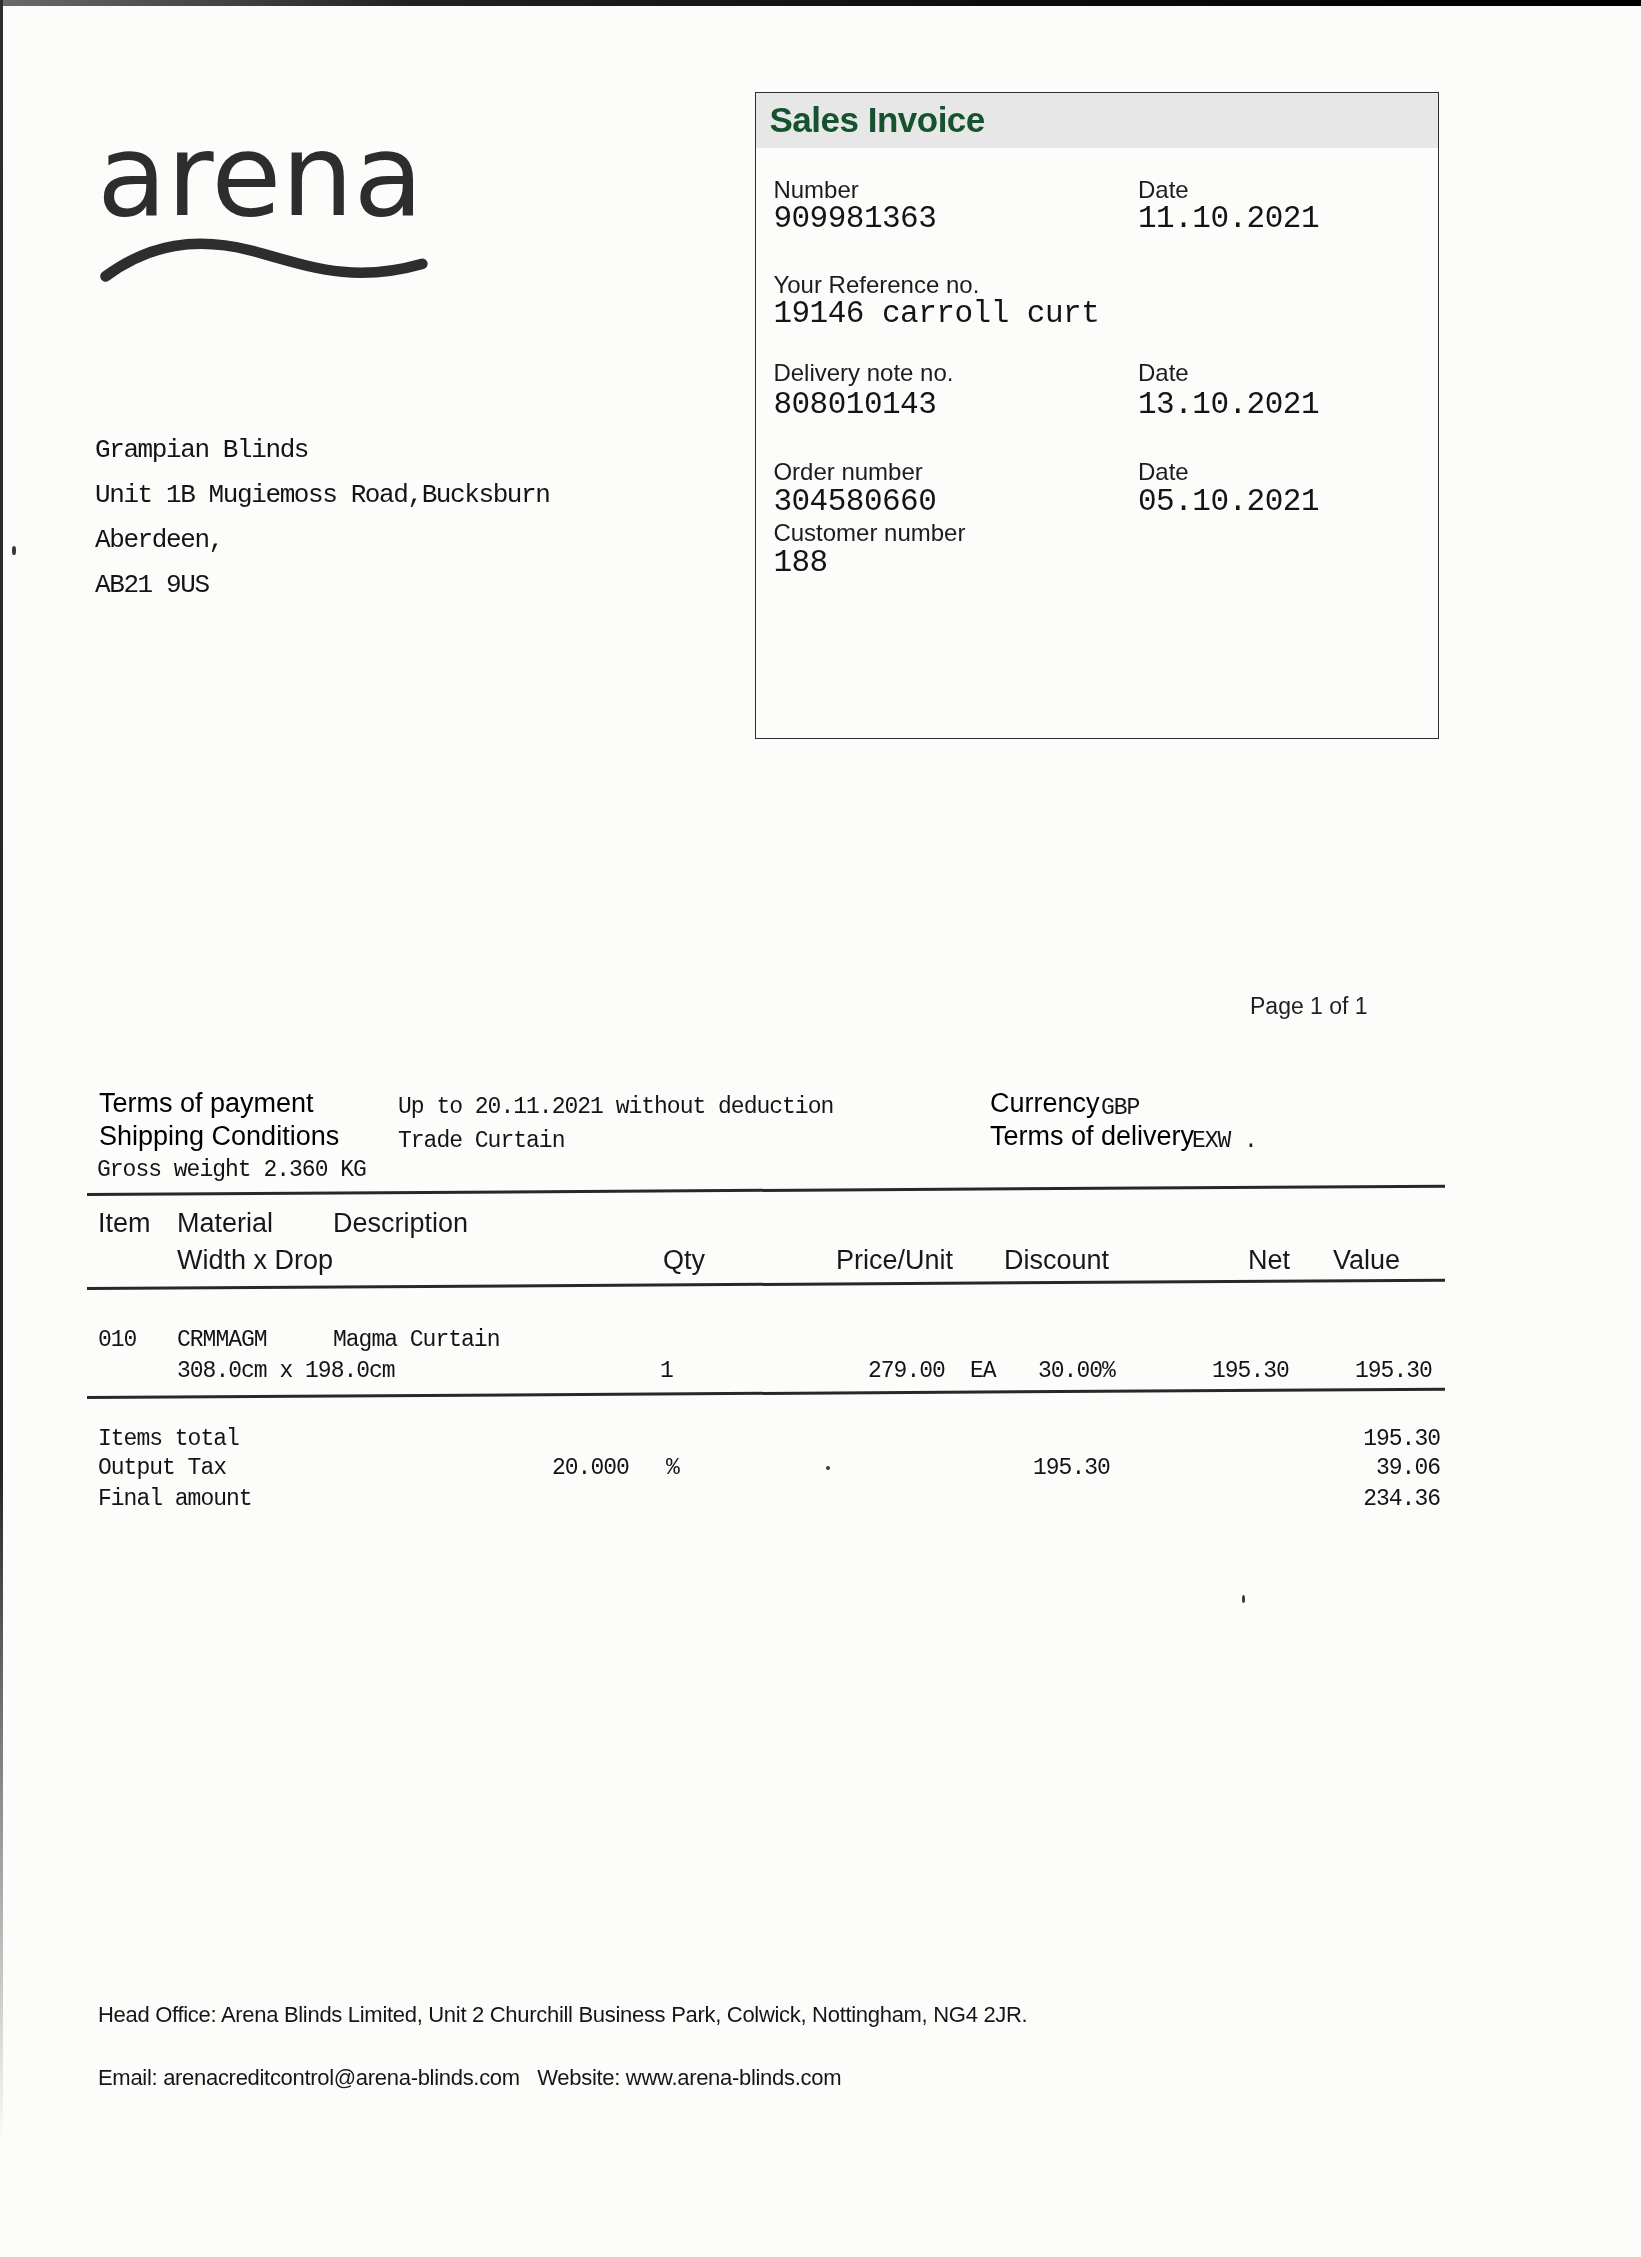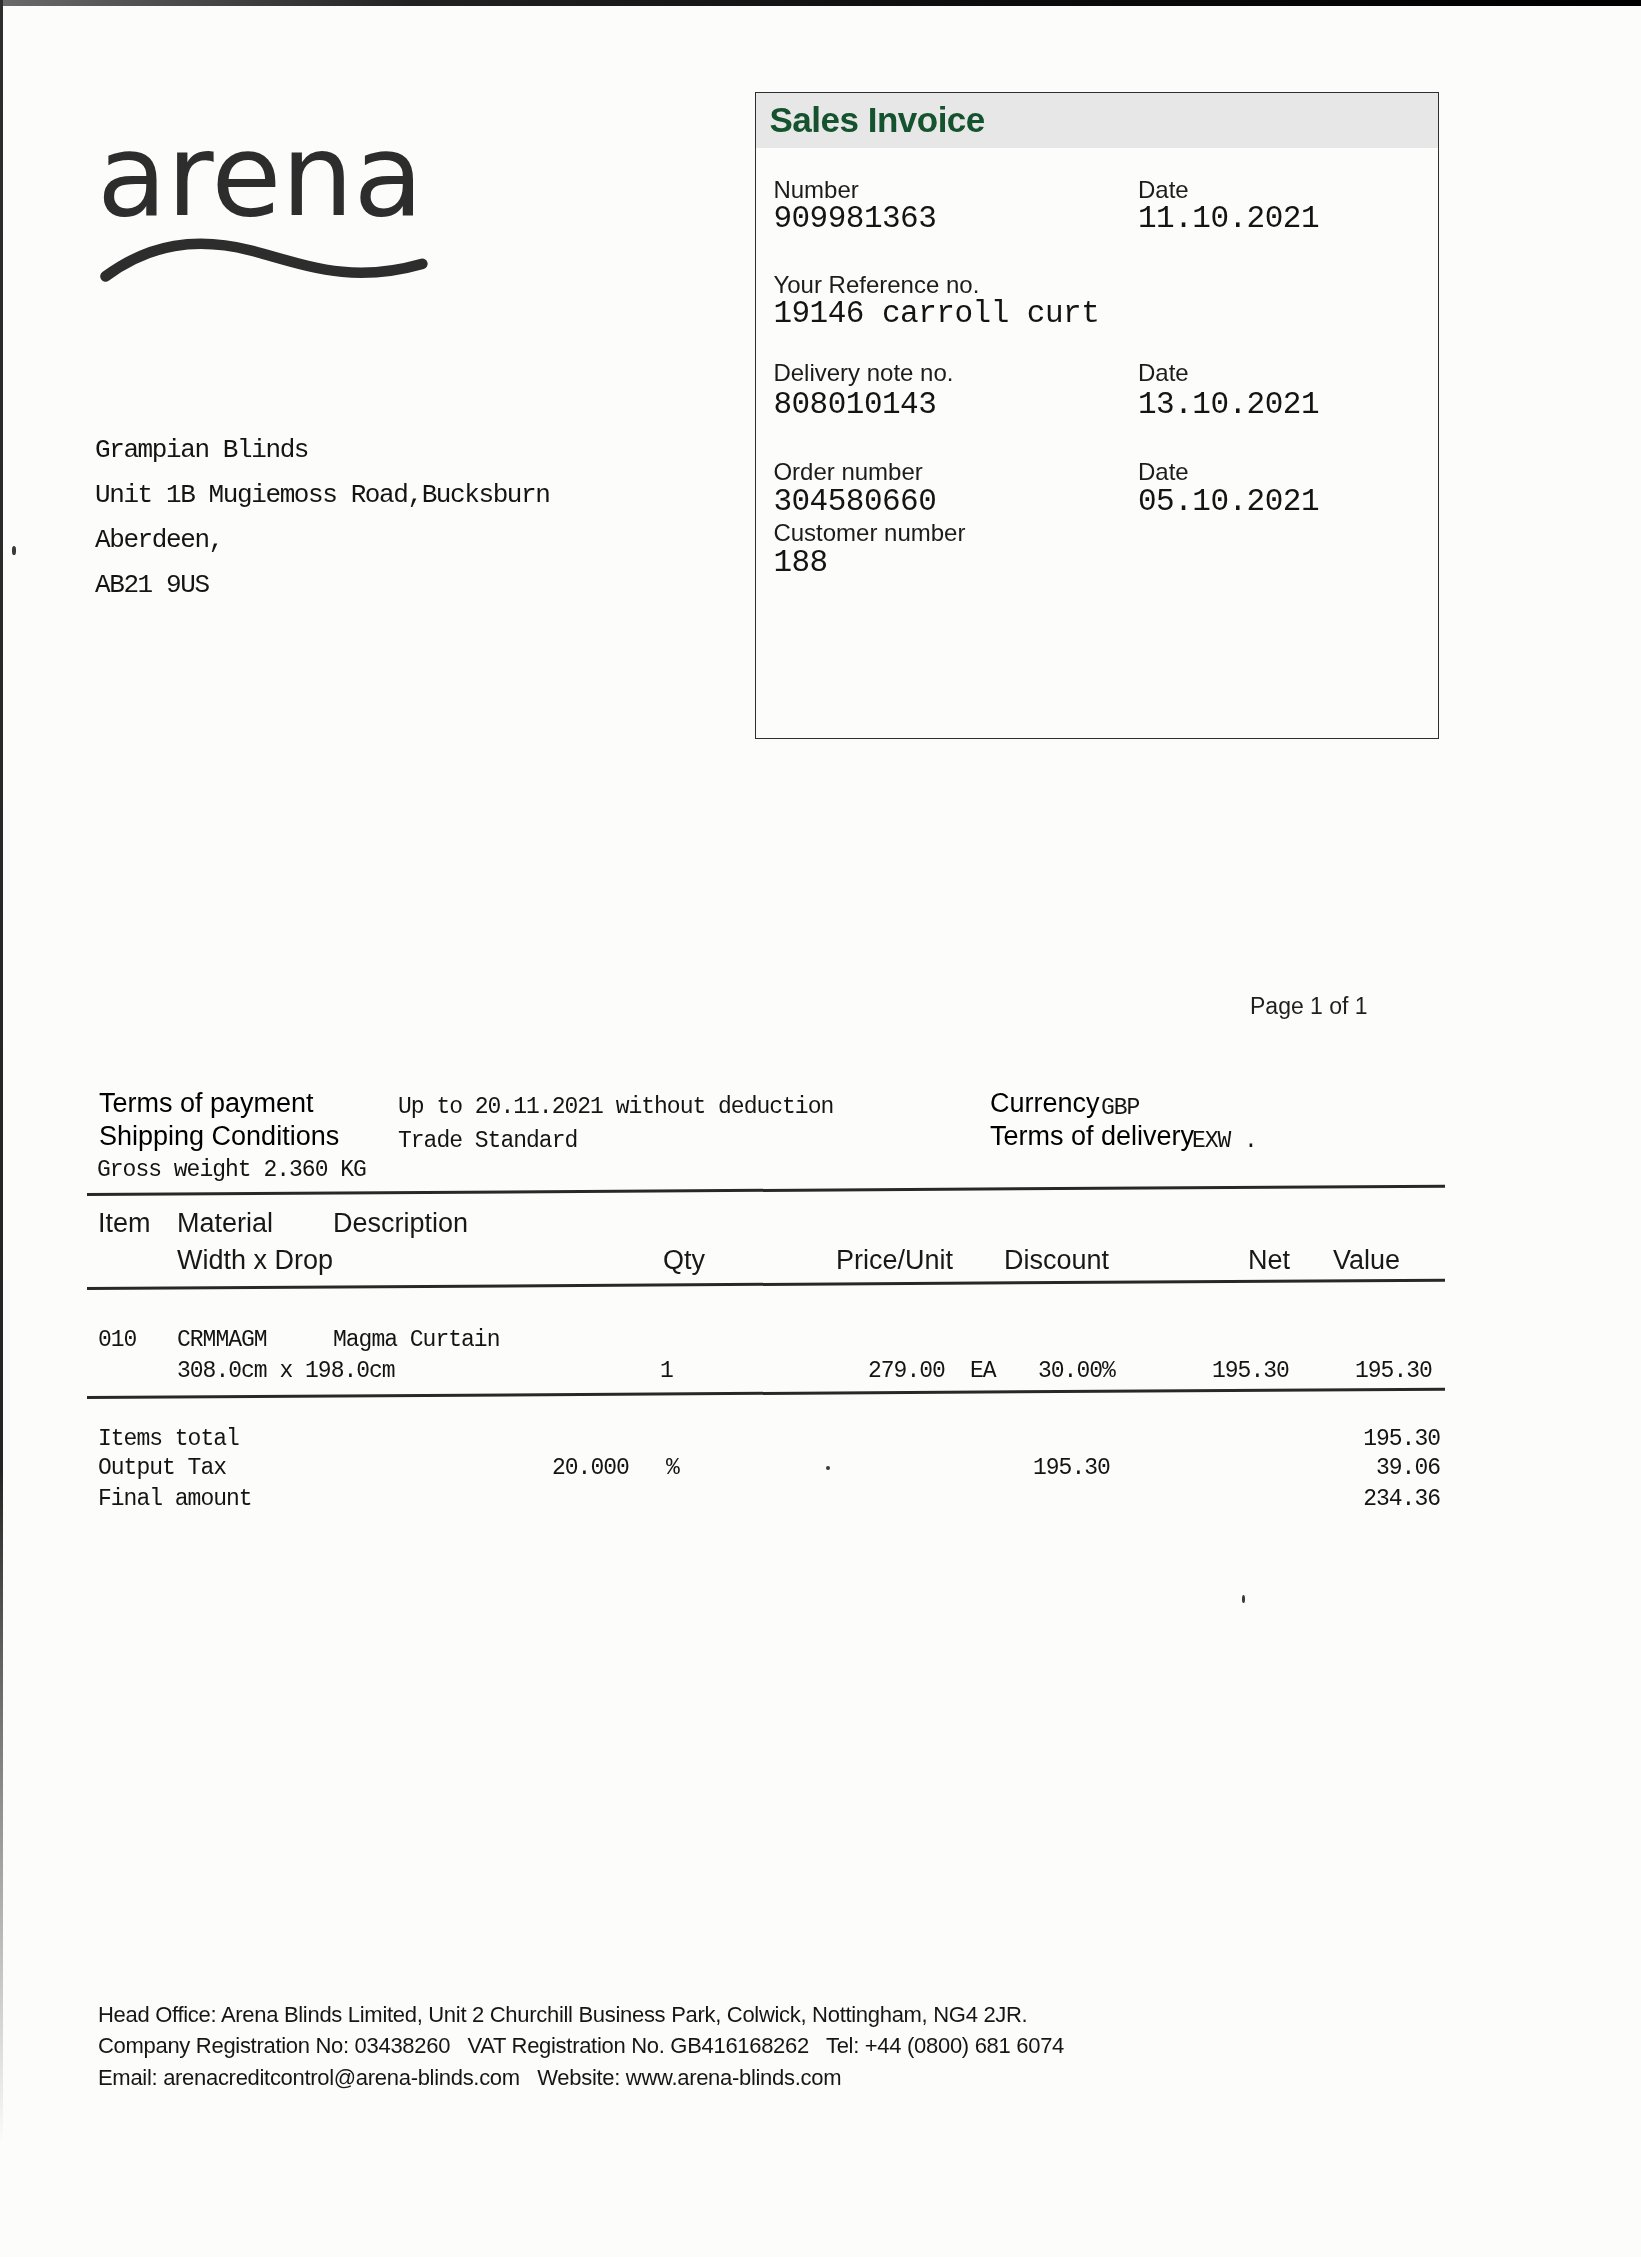--- a/index.html
+++ b/index.html
@@ -84,21 +84,21 @@
 
     <div class="abs lbl" style="left:17.4px;top:426px;">Customer number</div>
     <div class="abs mono val" style="left:17.4px;top:452px;">188</div>
   </div>
 
   <div class="abs" style="left:1250px;top:993px;font-size:23px;">Page 1 of 1</div>
 
   <div class="abs sec-lbl" style="left:99px;top:1088px;">Terms of payment</div>
   <div class="abs mono small-mono" style="left:398px;top:1094px;">Up to 20.11.2021 without deduction</div>
   <div class="abs sec-lbl" style="left:99px;top:1121px;">Shipping Conditions</div>
-  <div class="abs mono small-mono" style="left:398px;top:1128px;">Trade Standard</div>
+  <div class="abs mono small-mono" style="left:398px;top:1128px;">Trade Curtain</div>
   <div class="abs mono small-mono" style="left:97px;top:1157px;">Gross weight 2.360 KG</div>
 
   <div class="abs sec-lbl" style="left:990px;top:1088px;">Currency</div>
   <div class="abs mono small-mono" style="left:1101px;top:1095px;">GBP</div>
   <div class="abs sec-lbl" style="left:990px;top:1121px;">Terms of delivery</div>
   <div class="abs mono small-mono" style="left:1192px;top:1128px;">EXW</div>
   <div class="abs mono small-mono" style="left:1244px;top:1128px;">.</div>
 
   <div class="rule" style="left:87px;top:1193px;width:1358px;"></div>
 
@@ -135,17 +135,16 @@
   <div class="abs mono small-mono" style="left:98px;top:1455px;">Output Tax</div>
   <div class="abs mono small-mono" style="left:552px;top:1455px;">20.000</div>
   <div class="abs mono small-mono" style="left:666px;top:1455px;">%</div>
   <div class="abs mono small-mono" style="left:1033px;top:1455px;">195.30</div>
   <div class="abs mono small-mono num-right" style="right:201px;top:1455px;">39.06</div>
 
   <div class="abs mono small-mono" style="left:98px;top:1486px;">Final amount</div>
   <div class="abs mono small-mono num-right" style="right:201px;top:1486px;">234.36</div>
 
   <div class="abs footer-line" style="left:98px;top:2002px;">Head Office: Arena Blinds Limited, Unit 2 Churchill Business Park, Colwick, Nottingham, NG4 2JR.</div>
-  <div class="abs footer-line" style="left:98px;top:2033px;">Company Registration No: 03438260   VAT Registration No. GB416168262   Tel: +44 (0800) 681 6074</div>
   <div class="abs footer-line" style="left:98px;top:2065px;">Email: arenacreditcontrol@arena-blinds.com   Website: www.arena-blinds.com</div>
 
 </div>
 
 
 </body></html>

